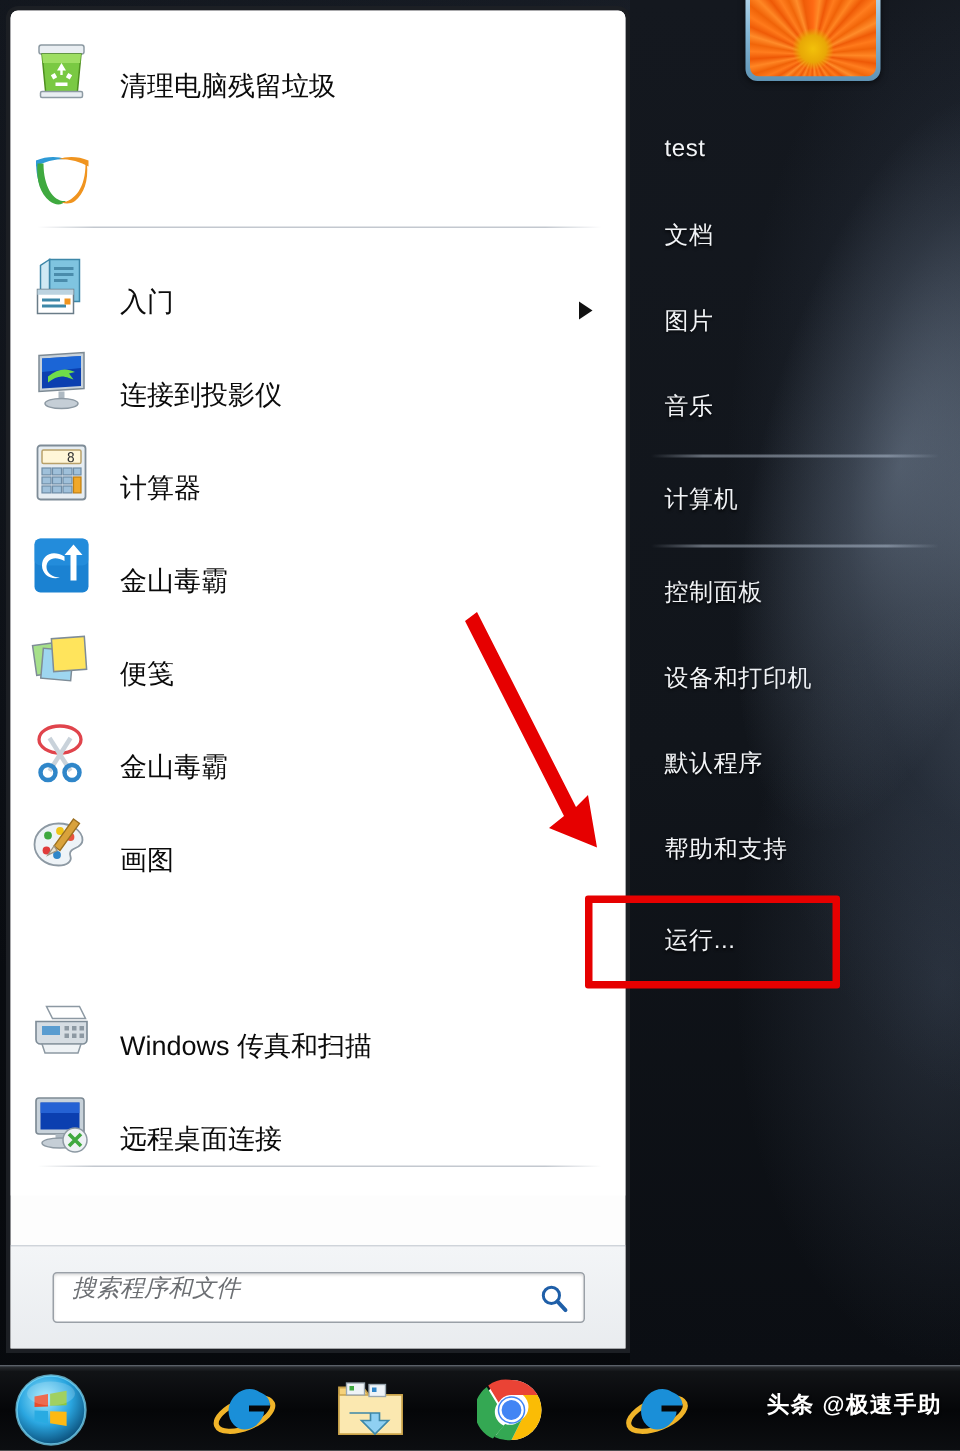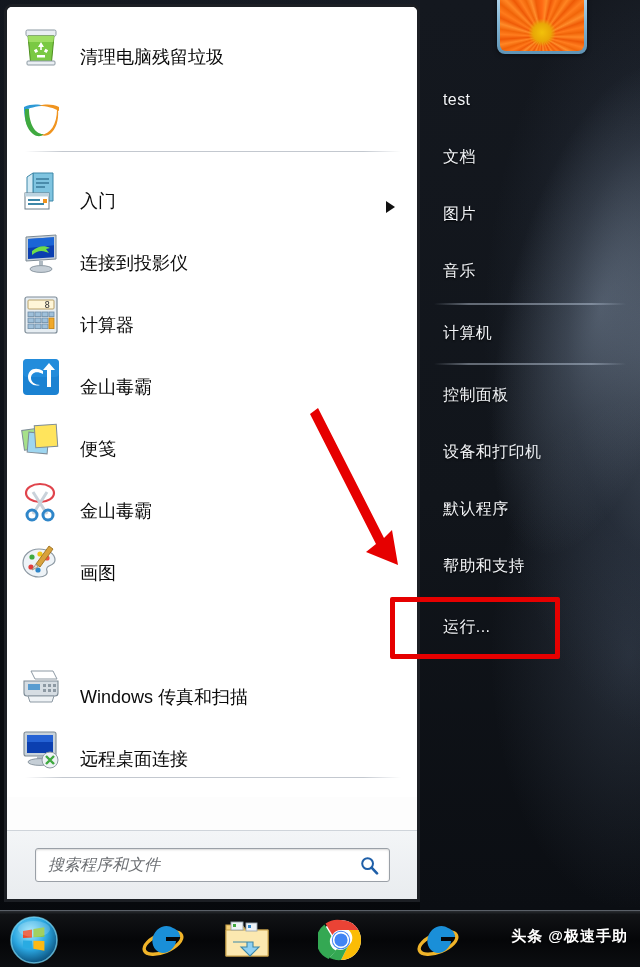--- a/index.html
+++ b/index.html
@@ -166,21 +166,21 @@
     position:absolute; left:0; top:823px; width:410px; height:69px;
     background:linear-gradient(180deg,#f3f5f7 0%,#e9ecef 100%);
     border-top:1px solid #cfd4da;
   }
   #search-box{
     position:absolute; left:28px; top:17px; width:355px; height:34px;
     background:#fff;
     border:1px solid #9aa0a7;
     border-radius:3px;
     box-shadow:inset 0 1px 2px rgba(0,0,0,.16);
-    display:flex; align-items:center;
+    display:flex; 
   }
   #search-placeholder{
     margin-left:12px;
     font-style:italic; font-size:16px; color:#6c6f73;
     white-space:nowrap;
   }
   #search-icon{
     position:absolute; right:10px; top:7px; width:19px; height:19px;
   }
 

